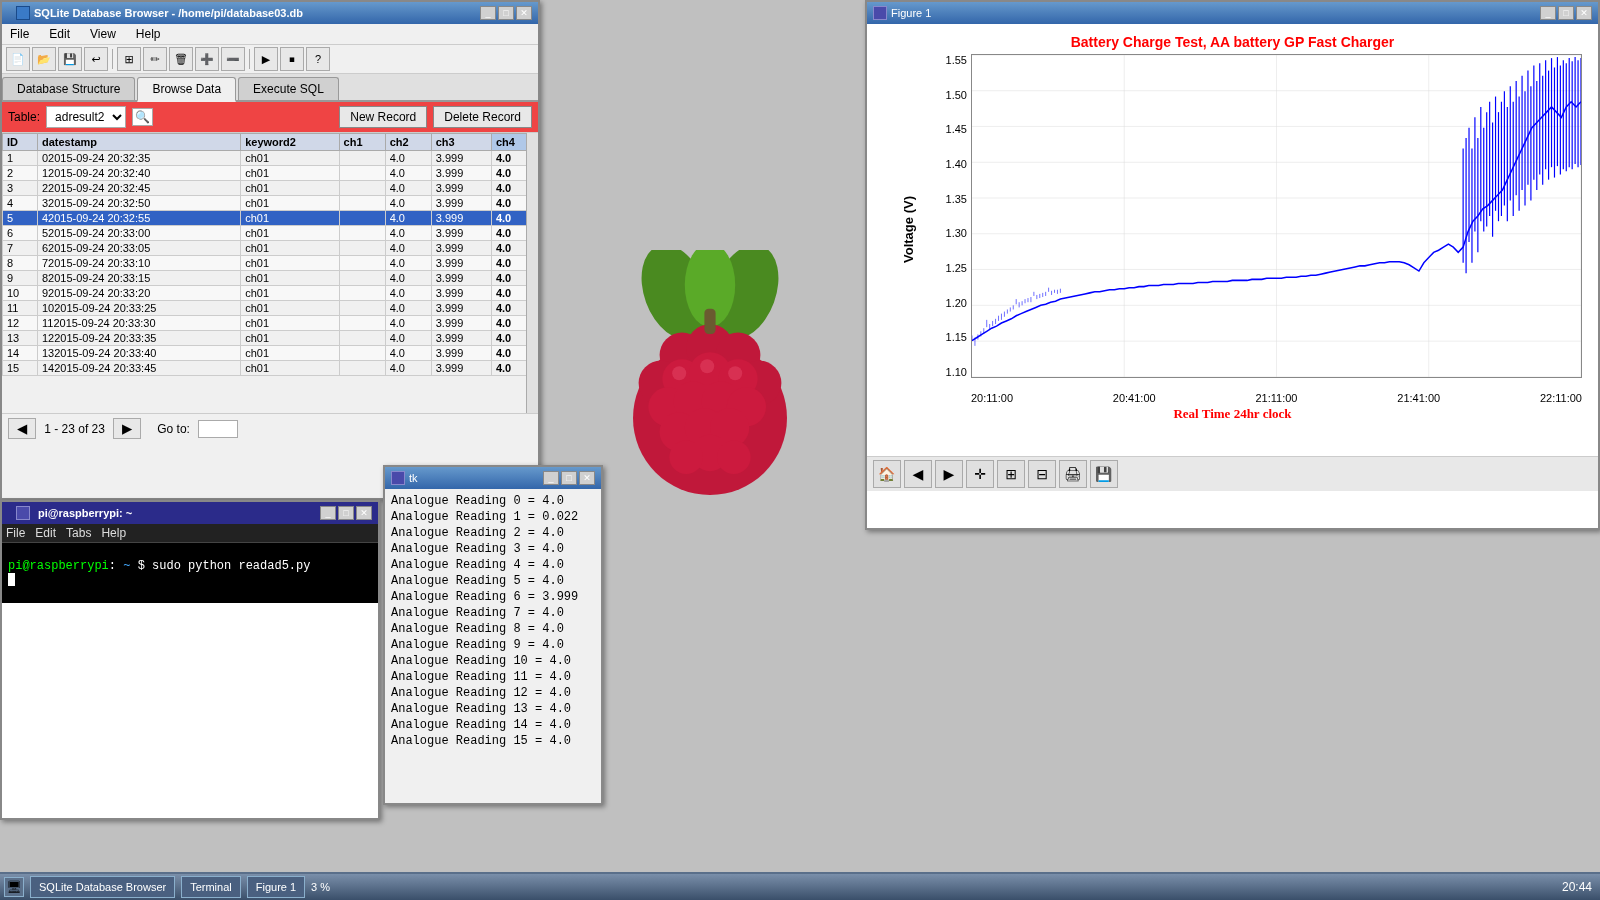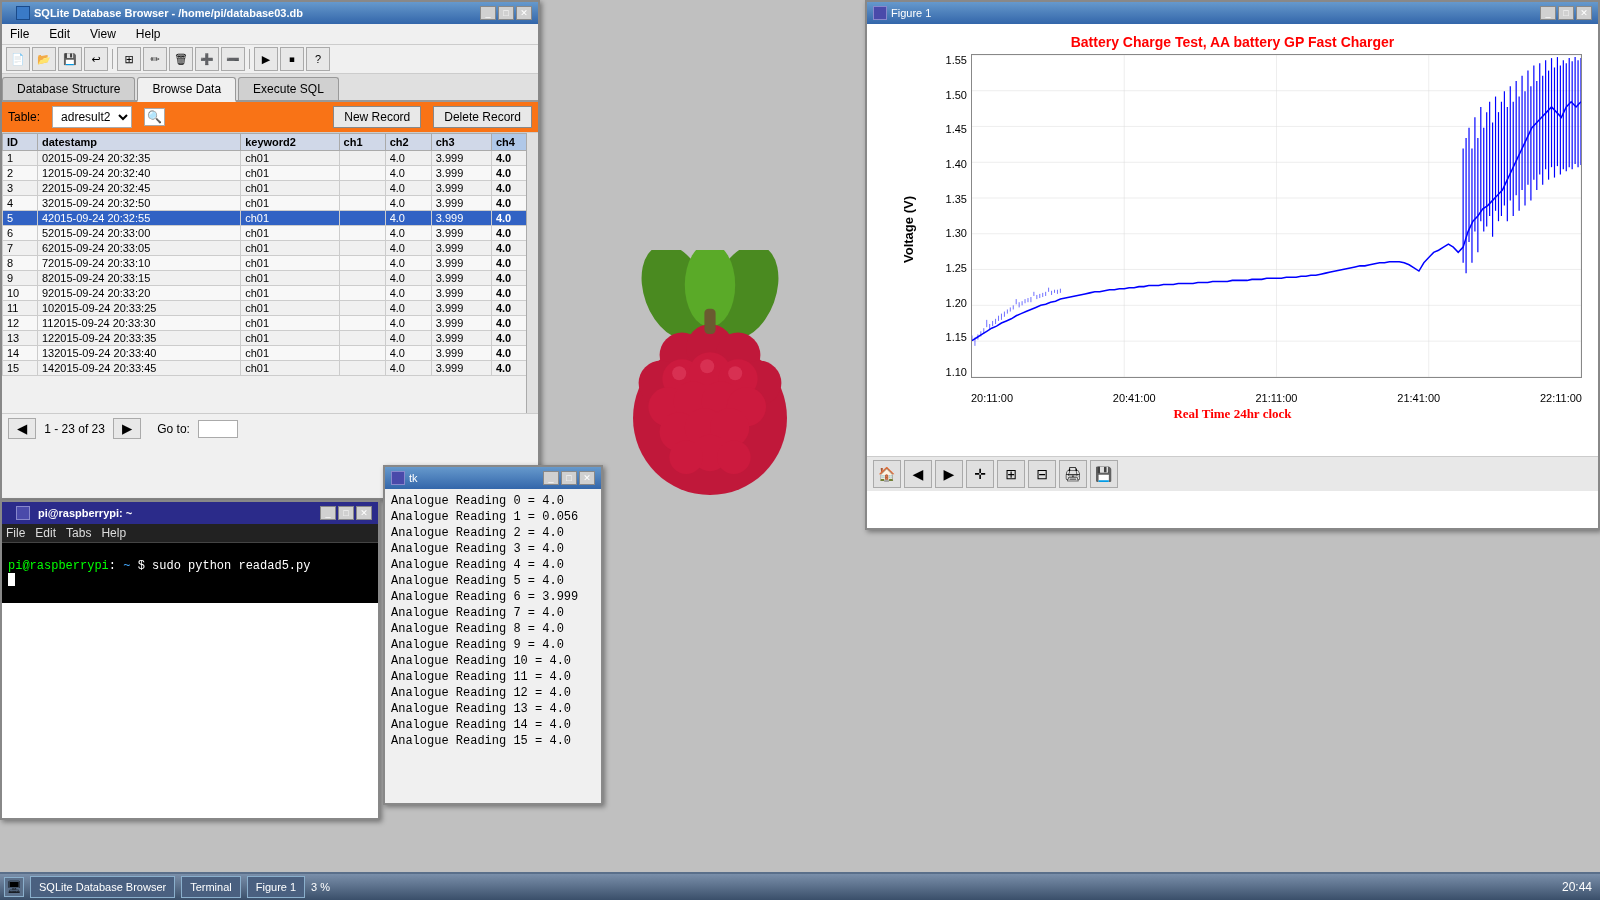--- a/index.html
+++ b/index.html
@@ -107,22 +107,22 @@
     .tab.active {
       background: #f0f0f0;
       border-bottom: 2px solid #f0f0f0;
       margin-bottom: -2px;
     }
 
     .table-toolbar {
       display: flex;
       align-items: center;
       padding: 4px 6px;
-      gap: 12px;
-      background: #f97316;
+      gap: 6px;
+      background: #ef4444;
       border-bottom: 1px solid #ccc;
     }
     .table-label { font-size: 12px; }
     .table-select {
       padding: 2px 4px;
       border: 1px solid #aaa;
       font-size: 12px;
       background: white;
     }
     .action-btn {
@@ -602,21 +602,21 @@
       <span>tk</span>
     </div>
     <div class="window-controls">
       <div class="win-btn">_</div>
       <div class="win-btn">□</div>
       <div class="win-btn">✕</div>
     </div>
   </div>
   <div class="tk-content" id="tk-readings">
   <div class="tk-row">Analogue Reading  0  =  4.0</div>
-      <div class="tk-row">Analogue Reading  1  =  0.056</div>
+      <div class="tk-row">Analogue Reading  1  =  0.022</div>
       <div class="tk-row">Analogue Reading  2  =  4.0</div>
       <div class="tk-row">Analogue Reading  3  =  4.0</div>
       <div class="tk-row">Analogue Reading  4  =  4.0</div>
       <div class="tk-row">Analogue Reading  5  =  4.0</div>
       <div class="tk-row">Analogue Reading  6  =  3.999</div>
       <div class="tk-row">Analogue Reading  7  =  4.0</div>
       <div class="tk-row">Analogue Reading  8  =  4.0</div>
       <div class="tk-row">Analogue Reading  9  =  4.0</div>
       <div class="tk-row">Analogue Reading 10  =  4.0</div>
       <div class="tk-row">Analogue Reading 11  =  4.0</div>

